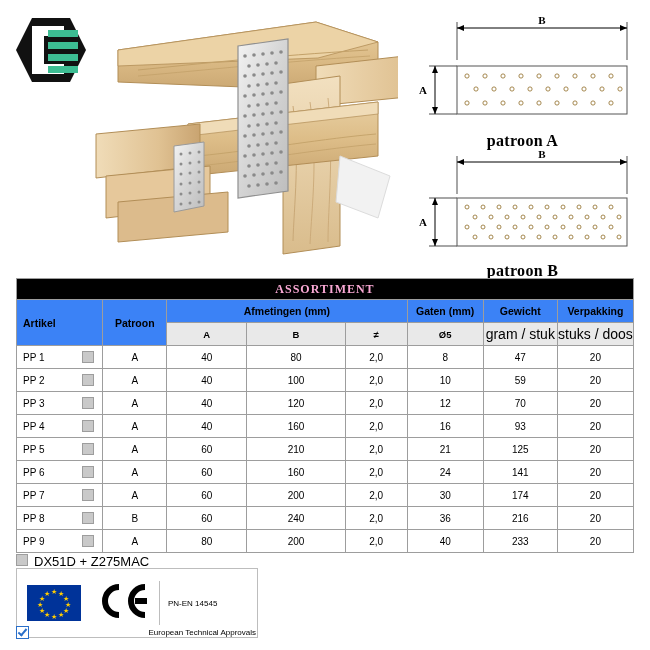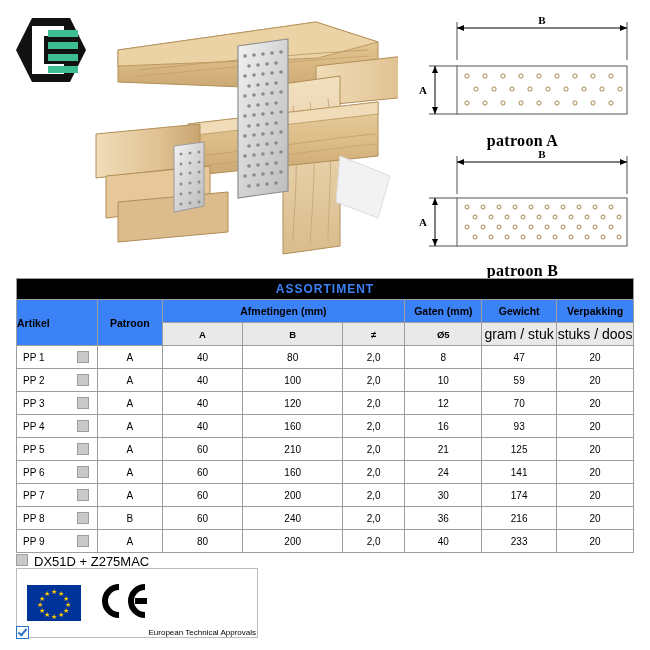--- a/index.html
+++ b/index.html
@@ -30,22 +30,22 @@
     text-align:center;font-size:16px;font-weight:bold;
     font-family:"Liberation Serif", serif;
     margin-top:2px;letter-spacing:.3px;
   }
 
   
   .tbl-wrap{position:absolute;left:16px;top:278px;width:618px;}
   table{border-collapse:collapse;width:100%;font-size:10px;}
   th,td{border:1px solid #9d9d9d;text-align:center;padding:0;height:22px;}
   .title-row th{
-    background:#000;color:#3b82f6;font-size:12px;letter-spacing:1px;
-    height:20px;font-weight:bold;
+    background:#000;color:#f9a8d4;font-size:12px;letter-spacing:1px;
+    height:20px;font-weight:bold;font-family:Liberation Serif, serif;
   }
   .hdr{background:#3b82f6;font-weight:bold;font-size:10.5px;}
   .hdr-sub{background:#e9e9e9;font-weight:bold;font-size:9.5px;}
   .hdr-sub-small{background:#e9e9e9;font-weight:normal;font-size:14px;}
   td.art{text-align:left;padding-left:6px;font-size:10px;position:relative;}
   .swatch{
     display:inline-block;width:10px;height:10px;background:#c9c9c9;
     border:1px solid #9d9d9d;position:absolute;right:8px;top:5px;
   }
   .legend{
@@ -353,21 +353,21 @@
     </div>
   </div>
 
   <div class="tbl-wrap">
     <table>
       <thead>
         <tr class="title-row">
           <th colspan="8">ASSORTIMENT</th>
         </tr>
         <tr>
-          <th class="hdr" rowspan="2" style="width:78px;text-align:left;">Artikel</th>
+          <th class="hdr" rowspan="2" style="width:78px;text-align:left;padding-left:6px;">Artikel</th>
           <th class="hdr" rowspan="2" style="width:62px;">Patroon</th>
           <th class="hdr" colspan="3">Afmetingen (mm)</th>
           <th class="hdr" style="width:74px;">Gaten (mm)</th>
           <th class="hdr" style="width:72px;">Gewicht</th>
           <th class="hdr" style="width:74px;">Verpakking</th>
         </tr>
         <tr>
           <th class="hdr-sub" style="width:78px;">A</th>
           <th class="hdr-sub" style="width:96px;">B</th>
           <th class="hdr-sub" style="width:60px;">≠</th>
@@ -490,20 +490,21 @@
       <span class="star" style="left:12px;top:10px;">★</span>
       <span class="star" style="left:17px;top:5px;">★</span>
     </div>
     <div class="ce">
       <svg width="54" height="40" viewBox="0 0 54 40">
         <path d="M24,6 A14,14 0 1,0 24,34" stroke="#000" stroke-width="6" fill="none"></path>
         <path d="M50,6 A14,14 0 1,0 50,34" stroke="#000" stroke-width="6" fill="none"></path>
         <rect x="40" y="17" width="12" height="6" fill="#000"></rect>
       </svg>
     </div>
+    <div class="norm">PN-EN 14545</div>
   </div>
 
   <div class="eta">
     <span class="chk"></span>
     <span>European Technical Approvals</span>
   </div>
 
 </div>
 
 </body></html>

